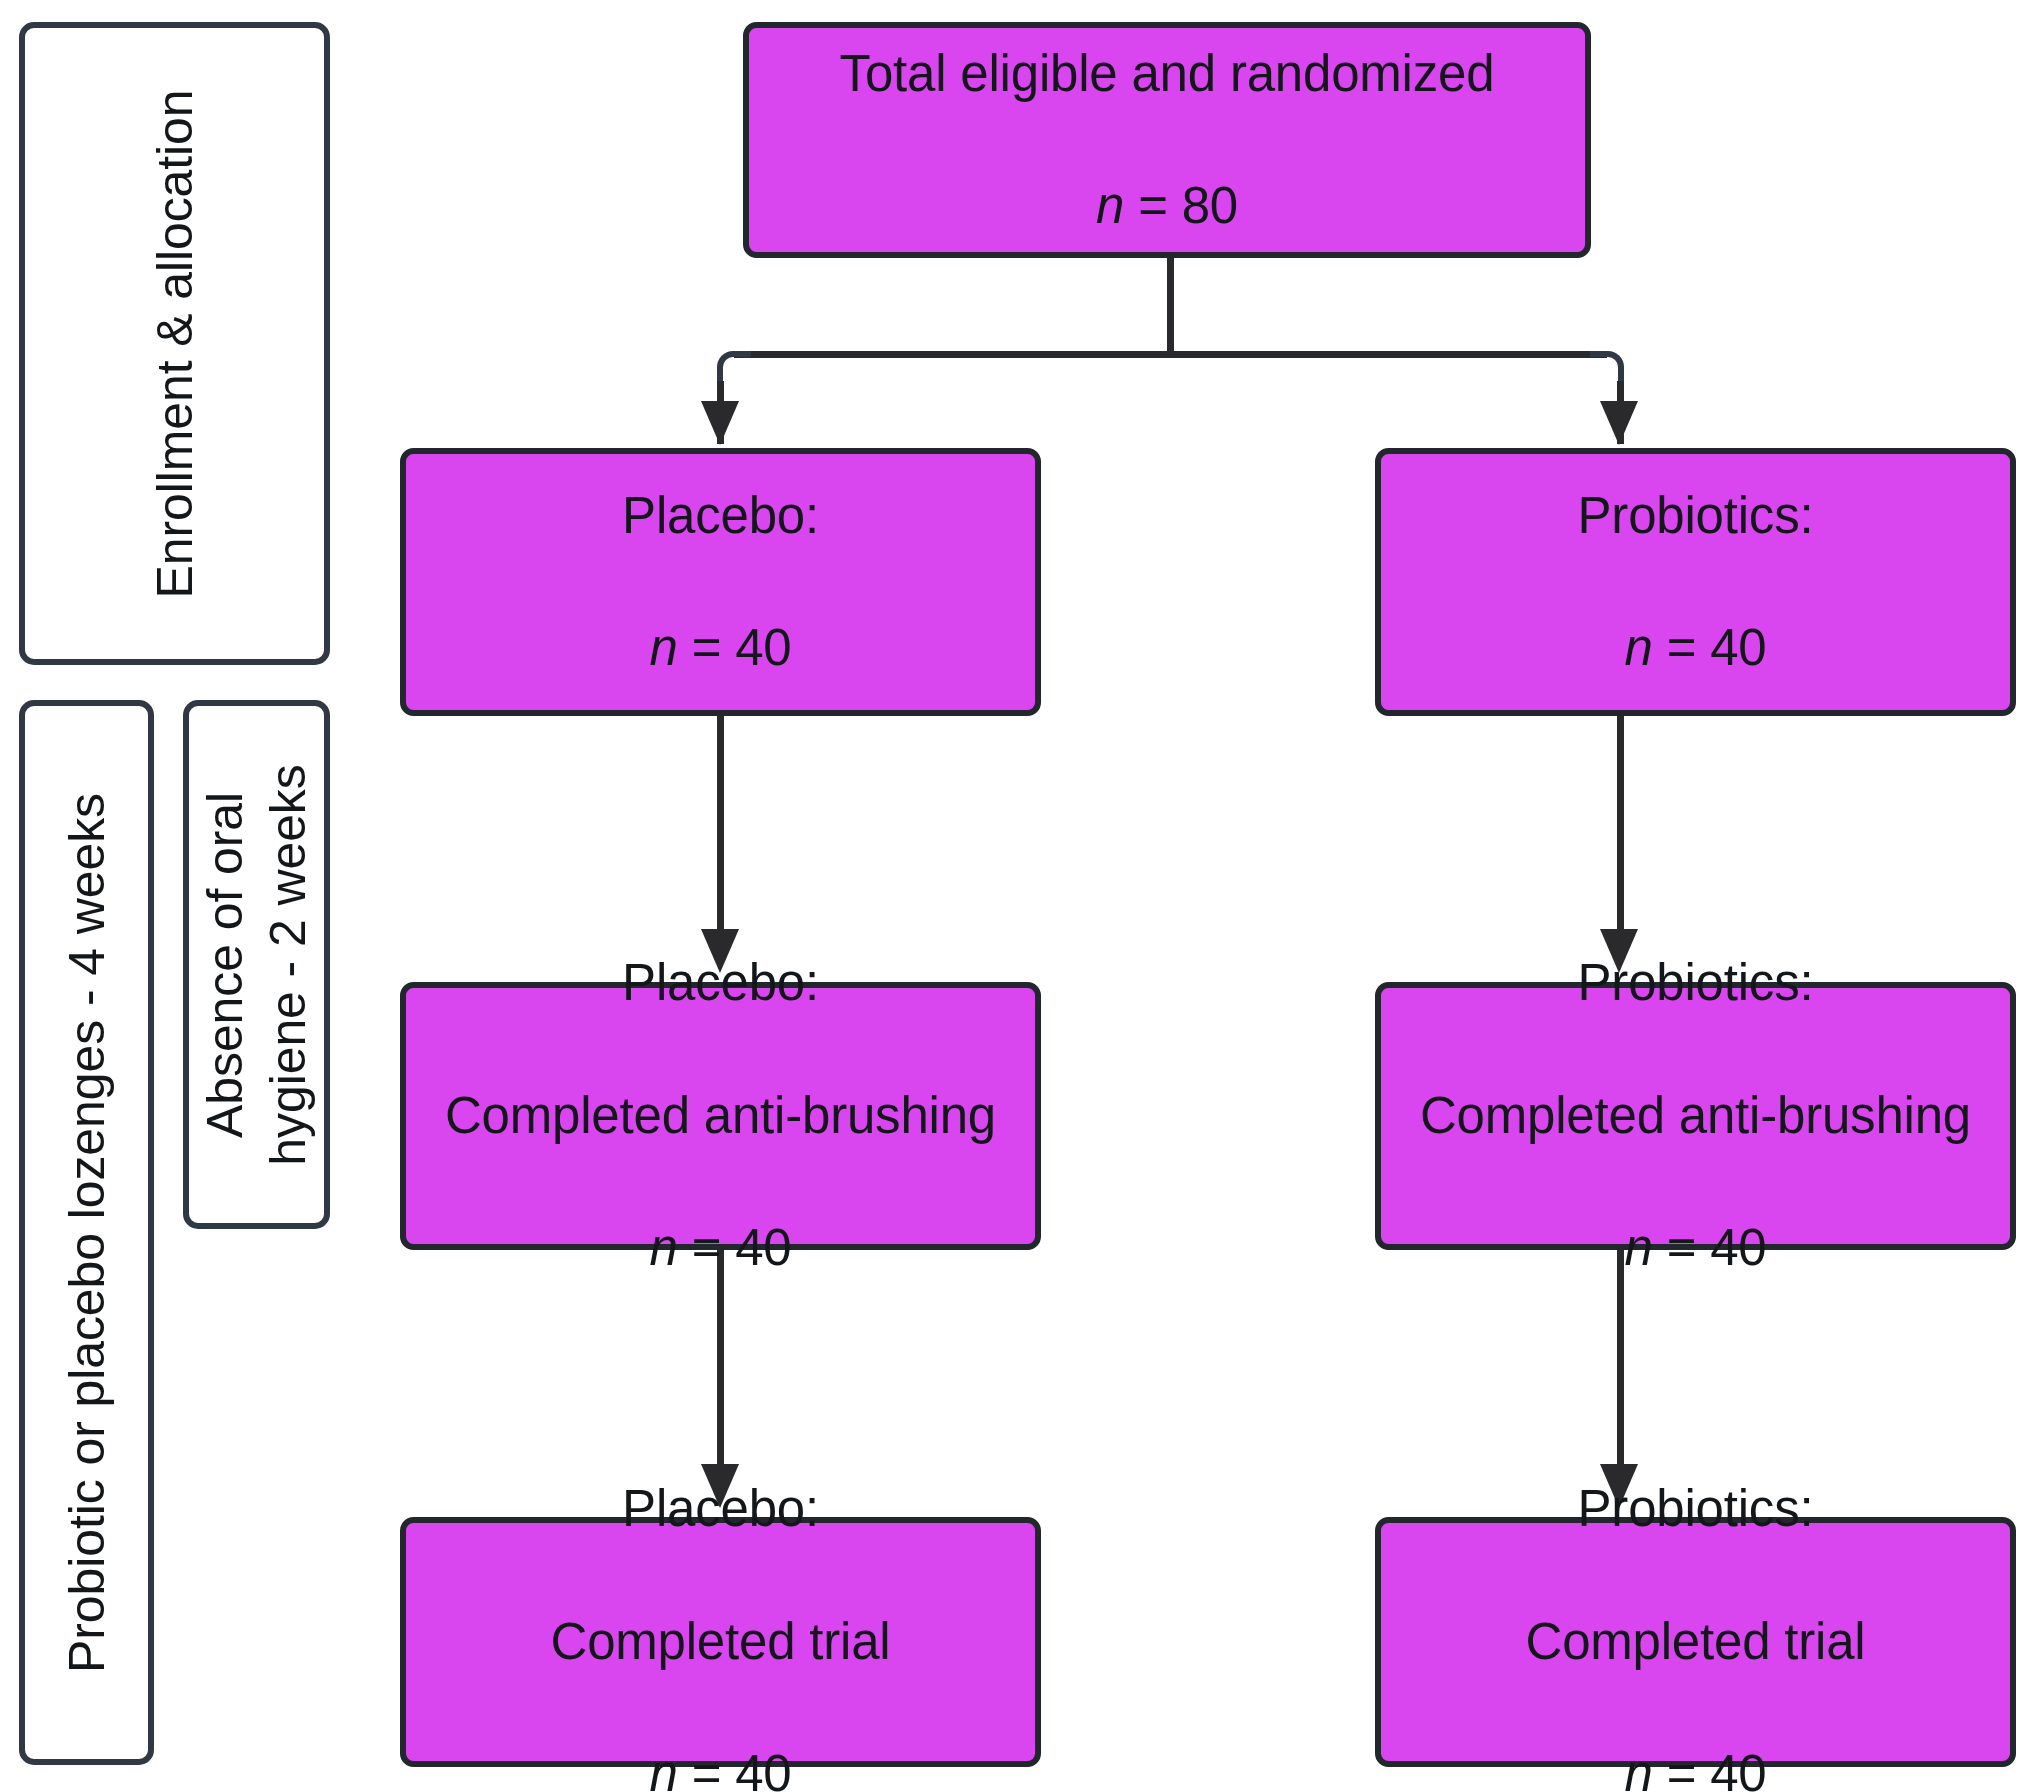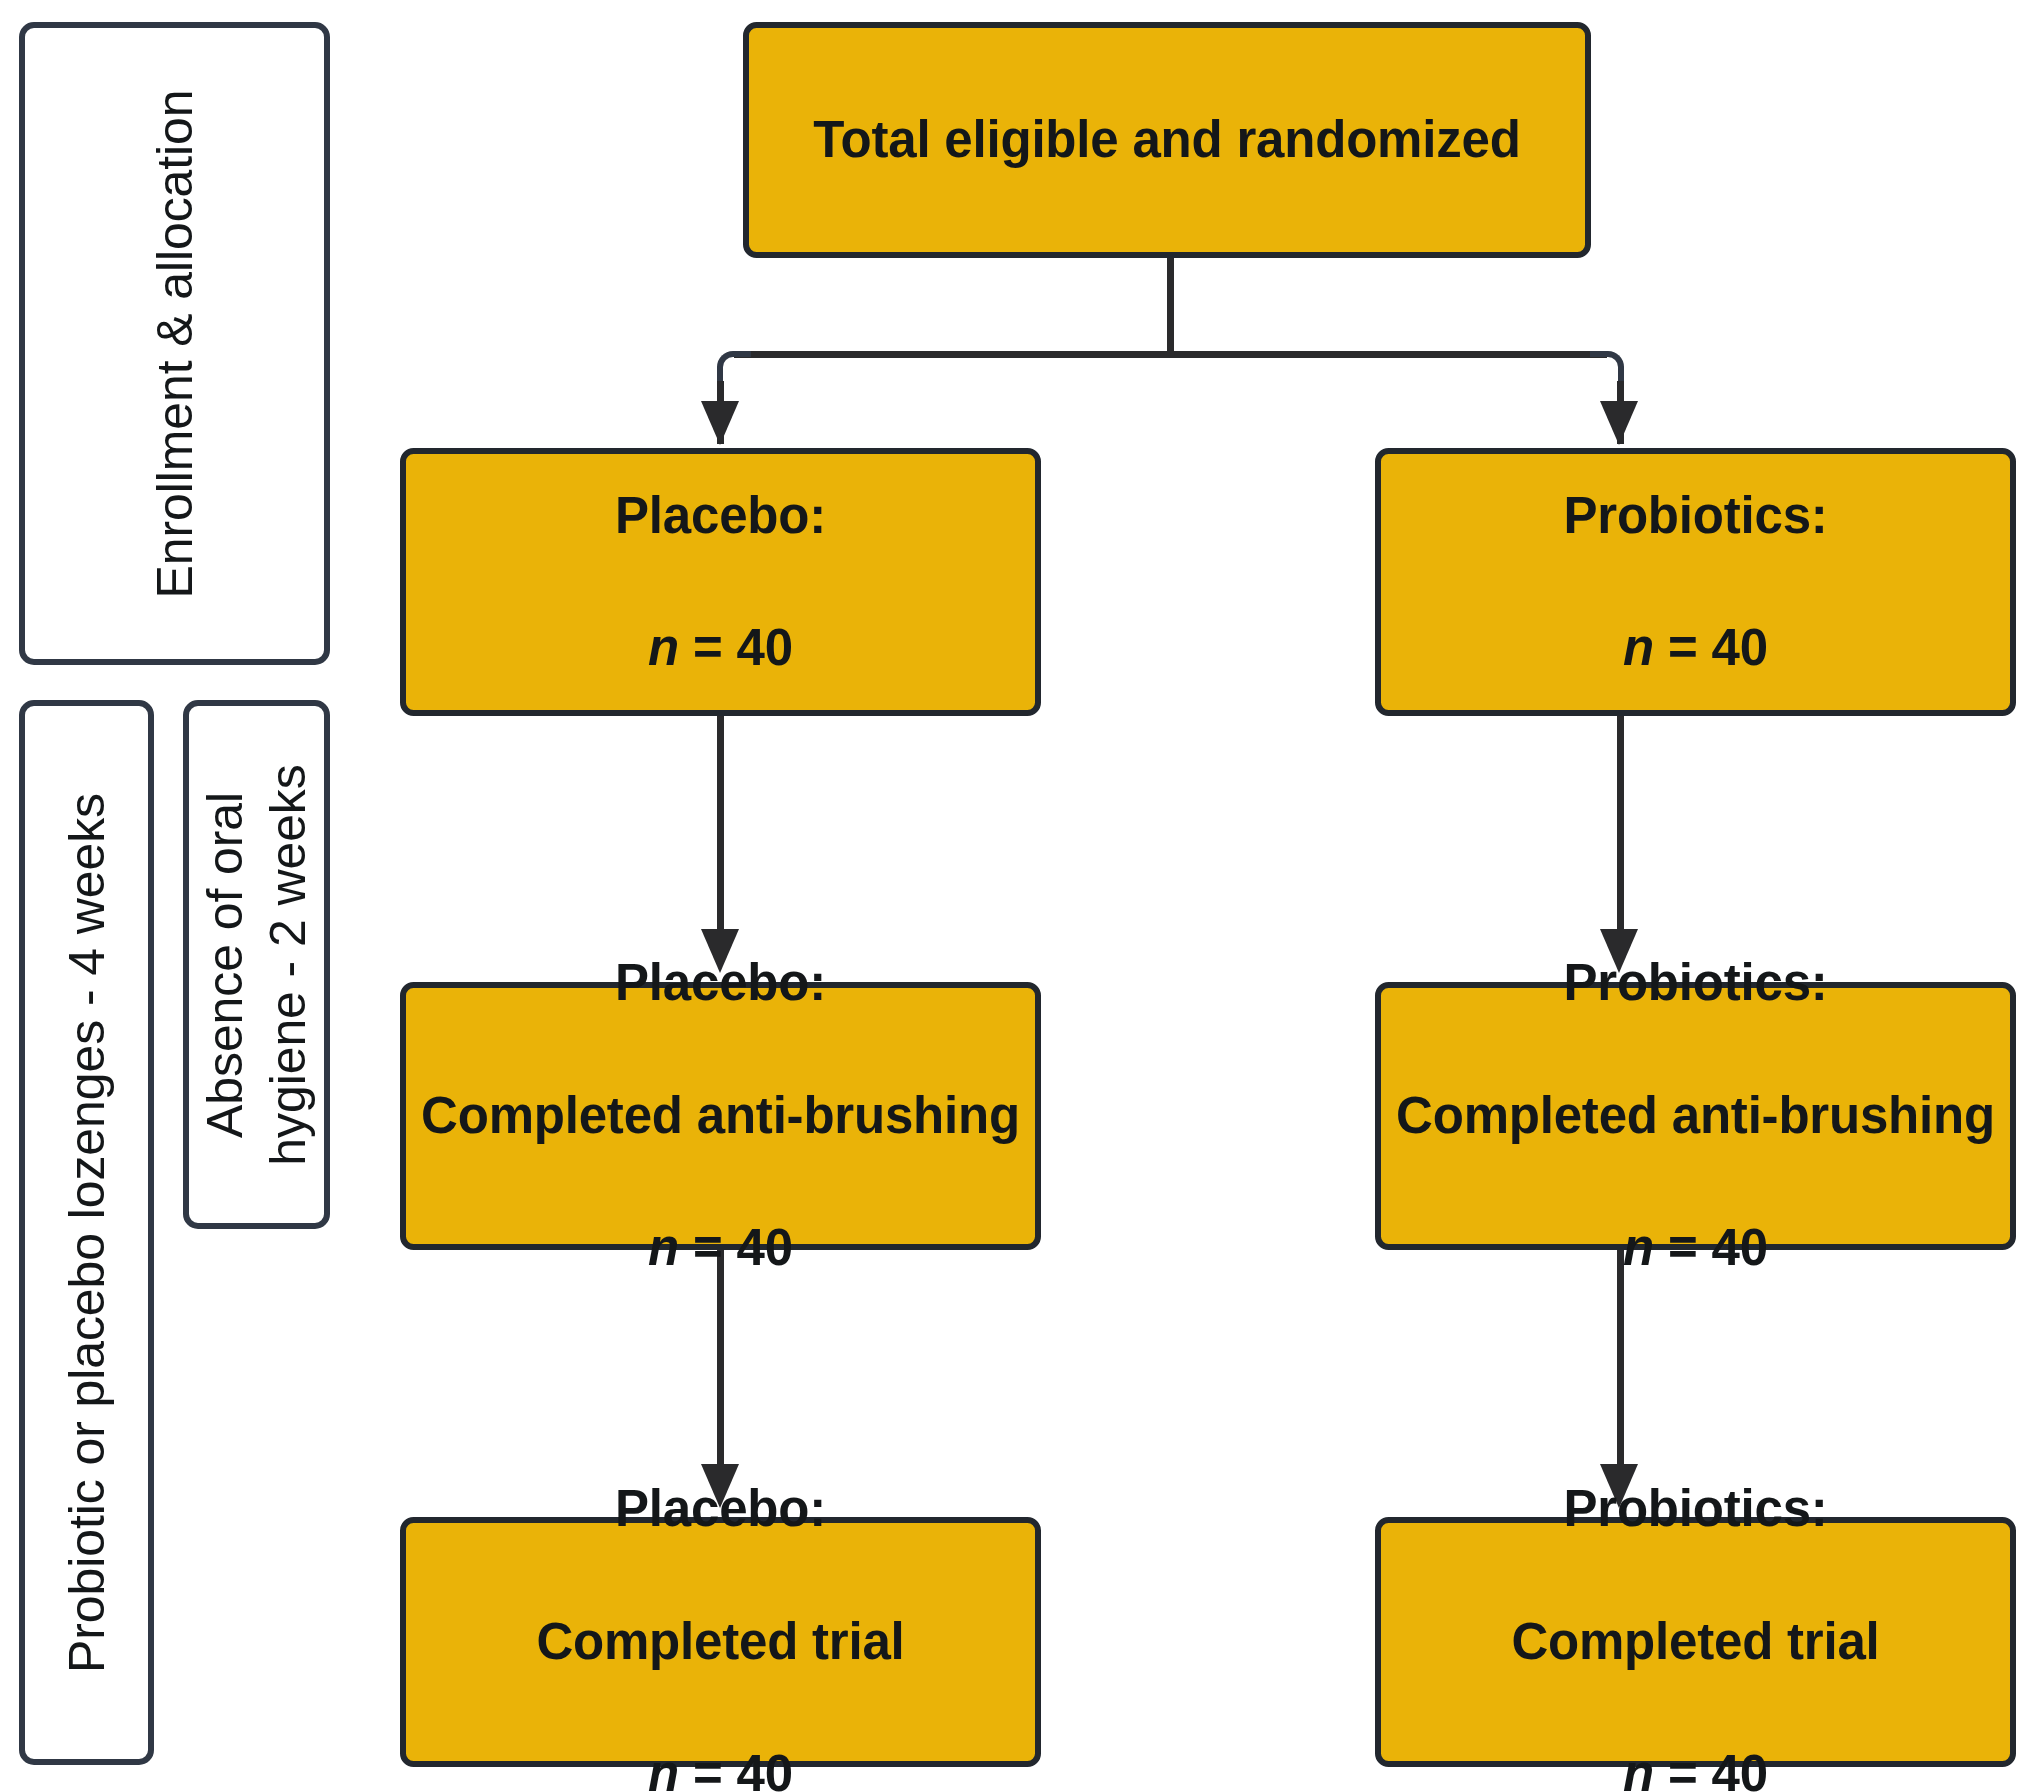--- a/index.html
+++ b/index.html
@@ -15,33 +15,32 @@
     width: 2035px;
     height: 1793px;
     background: #ffffff;
     overflow: hidden;
   }
 
   
   .node {
     position: absolute;
     box-sizing: border-box;
-    background: #eab308;
+    background: #d946ef;
     border: 6.7px solid #22272e;
     border-radius: 13.5px;
     display: flex;
     align-items: center;
     justify-content: center;
     text-align: center;
     color: #141719;
     font-size: 51px;
     line-height: 1.30;
     letter-spacing: -0.2px;
     white-space: pre-line;
-    font-weight: bold;
   }
   .node .txt {
     display: block;
     width: 100%;
     padding: 0 4px;
     white-space: pre-line;
   }
   .node .nline {
     display: block;
   }
@@ -132,20 +131,21 @@
 
   <div class="vline" style="left:717px; top:1249px; width:6.7px; height:229px;"></div>
   <div class="arrowhead" style="left:701px; top:1464px;"></div>
 
   <div class="vline" style="left:1617px; top:1249px; width:6.7px; height:229px;"></div>
   <div class="arrowhead" style="left:1600px; top:1464px;"></div>
 
   <div class="node" style="left:743px; top:22px; width:848px; height:236px;">
     <span class="txt">
       <span class="nline">Total eligible and randomized</span>
+      <span class="nline"><i>n</i><span> = 80</span></span>
     </span>
   </div>
 
   <div class="node" style="left:400px; top:448px; width:641px; height:268px;">
     <span class="txt">
       <span class="nline">Placebo:</span>
       <span class="nline"><i>n</i><span> = 40</span></span>
     </span>
   </div>
 

